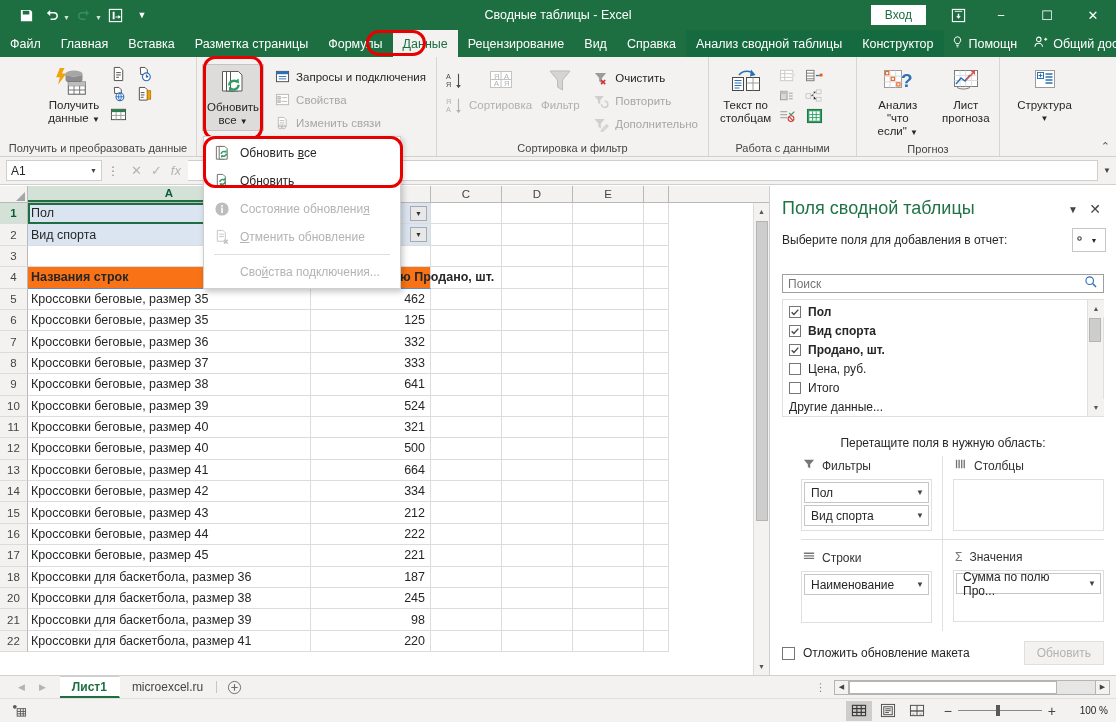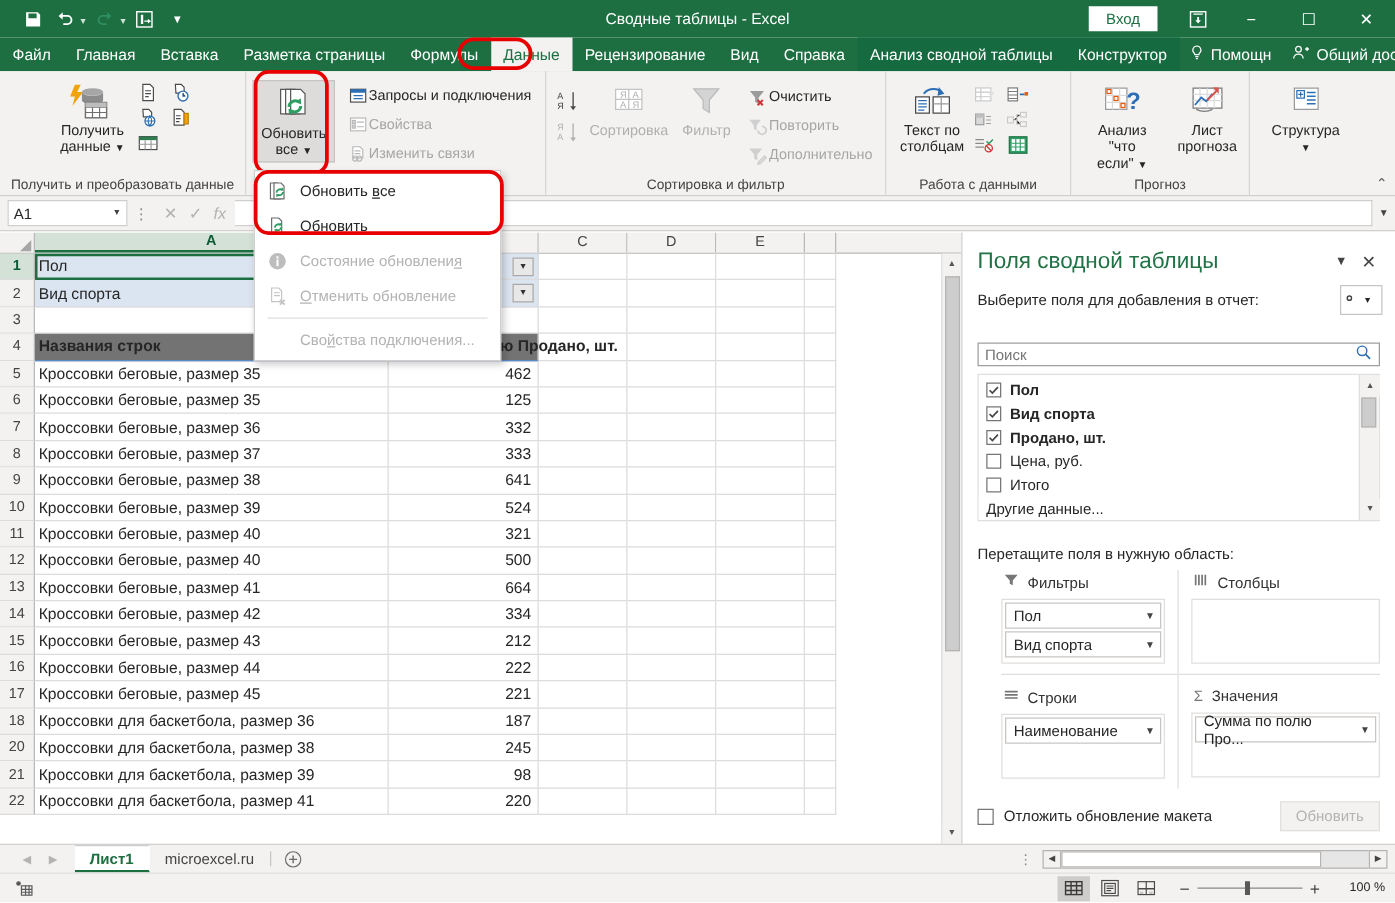--- a/index.html
+++ b/index.html
@@ -66,21 +66,21 @@
     text-align:center; font-size:11px; color:#444; padding-bottom:3px; height:16px; line-height:16px;
     white-space:nowrap;
   }
   .bigbtn{
     width:auto; min-width:54px; display:flex; flex-direction:column; align-items:center;
     padding:2px 6px; text-align:center; font-size:11.5px; line-height:13px; color:#262626; cursor:default;
   }
   .bigbtn .ic{ height:34px; display:flex; align-items:center; justify-content:center; }
   .smallcol{ display:flex; flex-direction:column; justify-content:flex-start; gap:1px; }
   .smallbtn{
-    display:flex; align-items:center; font-size:11.5px; padding:2px 5px 2px 3px;
+    display:flex; align-items:center; gap:5px; font-size:11.5px; padding:2px 5px 2px 3px;
     white-space:nowrap; color:#262626; cursor:default;
   }
   .smallbtn.dis{ color:#a6a6a6; }
   .grid2{ display:grid; grid-template-columns:auto auto; gap:2px 8px; align-items:center; padding-top:2px;}
   .iconbox{ width:18px; height:18px; display:flex; align-items:center; justify-content:center; flex:none;}
 
   
   .refresh-all{
     background:#dedcdb; border:1px solid #c6c4c2; margin-top:1px;
   }
@@ -143,21 +143,21 @@
   .cell{ border-right:1px solid #dcdcdc; border-bottom:1px solid #dcdcdc; display:flex; align-items:center;
          padding:0 3px; font-size:12.5px; overflow:hidden; white-space:nowrap; }
   .cell.num{ justify-content:flex-end; padding-right:5px; }
   .cA{ width:283px; flex:none; }
   .cB{ width:120px; flex:none; }
   .cC{ width:71px; flex:none; }
   .cD{ width:71px; flex:none; }
   .cE{ width:71px; flex:none; }
   .cF{ width:25px; flex:none; }
   .pivot-filter{ background:#dbe5f1; }
-  .pivot-hdr{ font-weight:bold; background:#737373; border-bottom:1px solid #5b8cc8 !important; }
+  .pivot-hdr{ font-weight:bold; background:#f97316; border-bottom:1px solid #5b8cc8 !important; }
   .selcell{ outline:2px solid #1d6f42; outline-offset:-2px; position:relative; z-index:3; }
   .fdrop-btn{
     width:17px; height:15px; background:#e8e8e8; border:1px solid #a9a9a9;
     display:flex; align-items:center; justify-content:center; font-size:7px; color:#333;
     margin-left:auto; flex:none;
   }
   .vscroll{
     position:absolute; right:0; top:17px; bottom:0; width:16px; background:#f3f2f1;
     border-left:1px solid #dcdcdc; display:flex; flex-direction:column; align-items:center;
   }
@@ -192,21 +192,21 @@
   .fld.bold{ font-weight:bold; }
   .cbx{ width:12px; height:12px; border:1px solid #767676; background:#fff; display:flex; align-items:center; justify-content:center; flex:none;}
   .cbx svg{ display:block; }
   .pv-more{
     position:absolute; left:0; right:16px; bottom:0; height:20px; display:flex; align-items:center;
     padding:0 6px; font-size:12px; background:#fff; border-top:1px solid #fff;
   }
   .pv-list .vsb{ position:absolute; right:0; top:0; bottom:0; width:16px; background:#f3f2f1; border-left:1px solid #e1dfdd;
                  display:flex; flex-direction:column; }
   .pv-divider{ height:1px; background:#e1dfdd; margin:10px 12px 0 12px; }
-  .pv-drag-label{ font-size:12px; padding:9px 12px 6px 12px; }
+  .pv-drag-label{ font-size:12px; padding:9px 12px 6px 12px;text-align:center; }
   .areas{ display:grid; grid-template-columns:1fr 1fr; margin:0 12px; }
   .area{ padding:0 0 8px 0; }
   .area.l{ border-right:1px solid #e1dfdd; padding-right:10px;margin-left:19px; }
   .area.r{ padding-left:10px; }
   .area.tb{ border-top:1px solid #e1dfdd; padding-top:8px; }
   .area-hd{ display:flex; align-items:center; gap:7px; font-size:12px; color:#333; padding:2px 0 6px 2px;}
   .area-box{ border:1px solid #e1dfdd; min-height:52px; padding:2px; background:#fff;}
   .pill{
     border:1px solid #c8c6c4; background:#fff; height:21px; display:flex; align-items:center;
     padding:0 4px 0 6px; font-size:12px; margin-bottom:2px;

